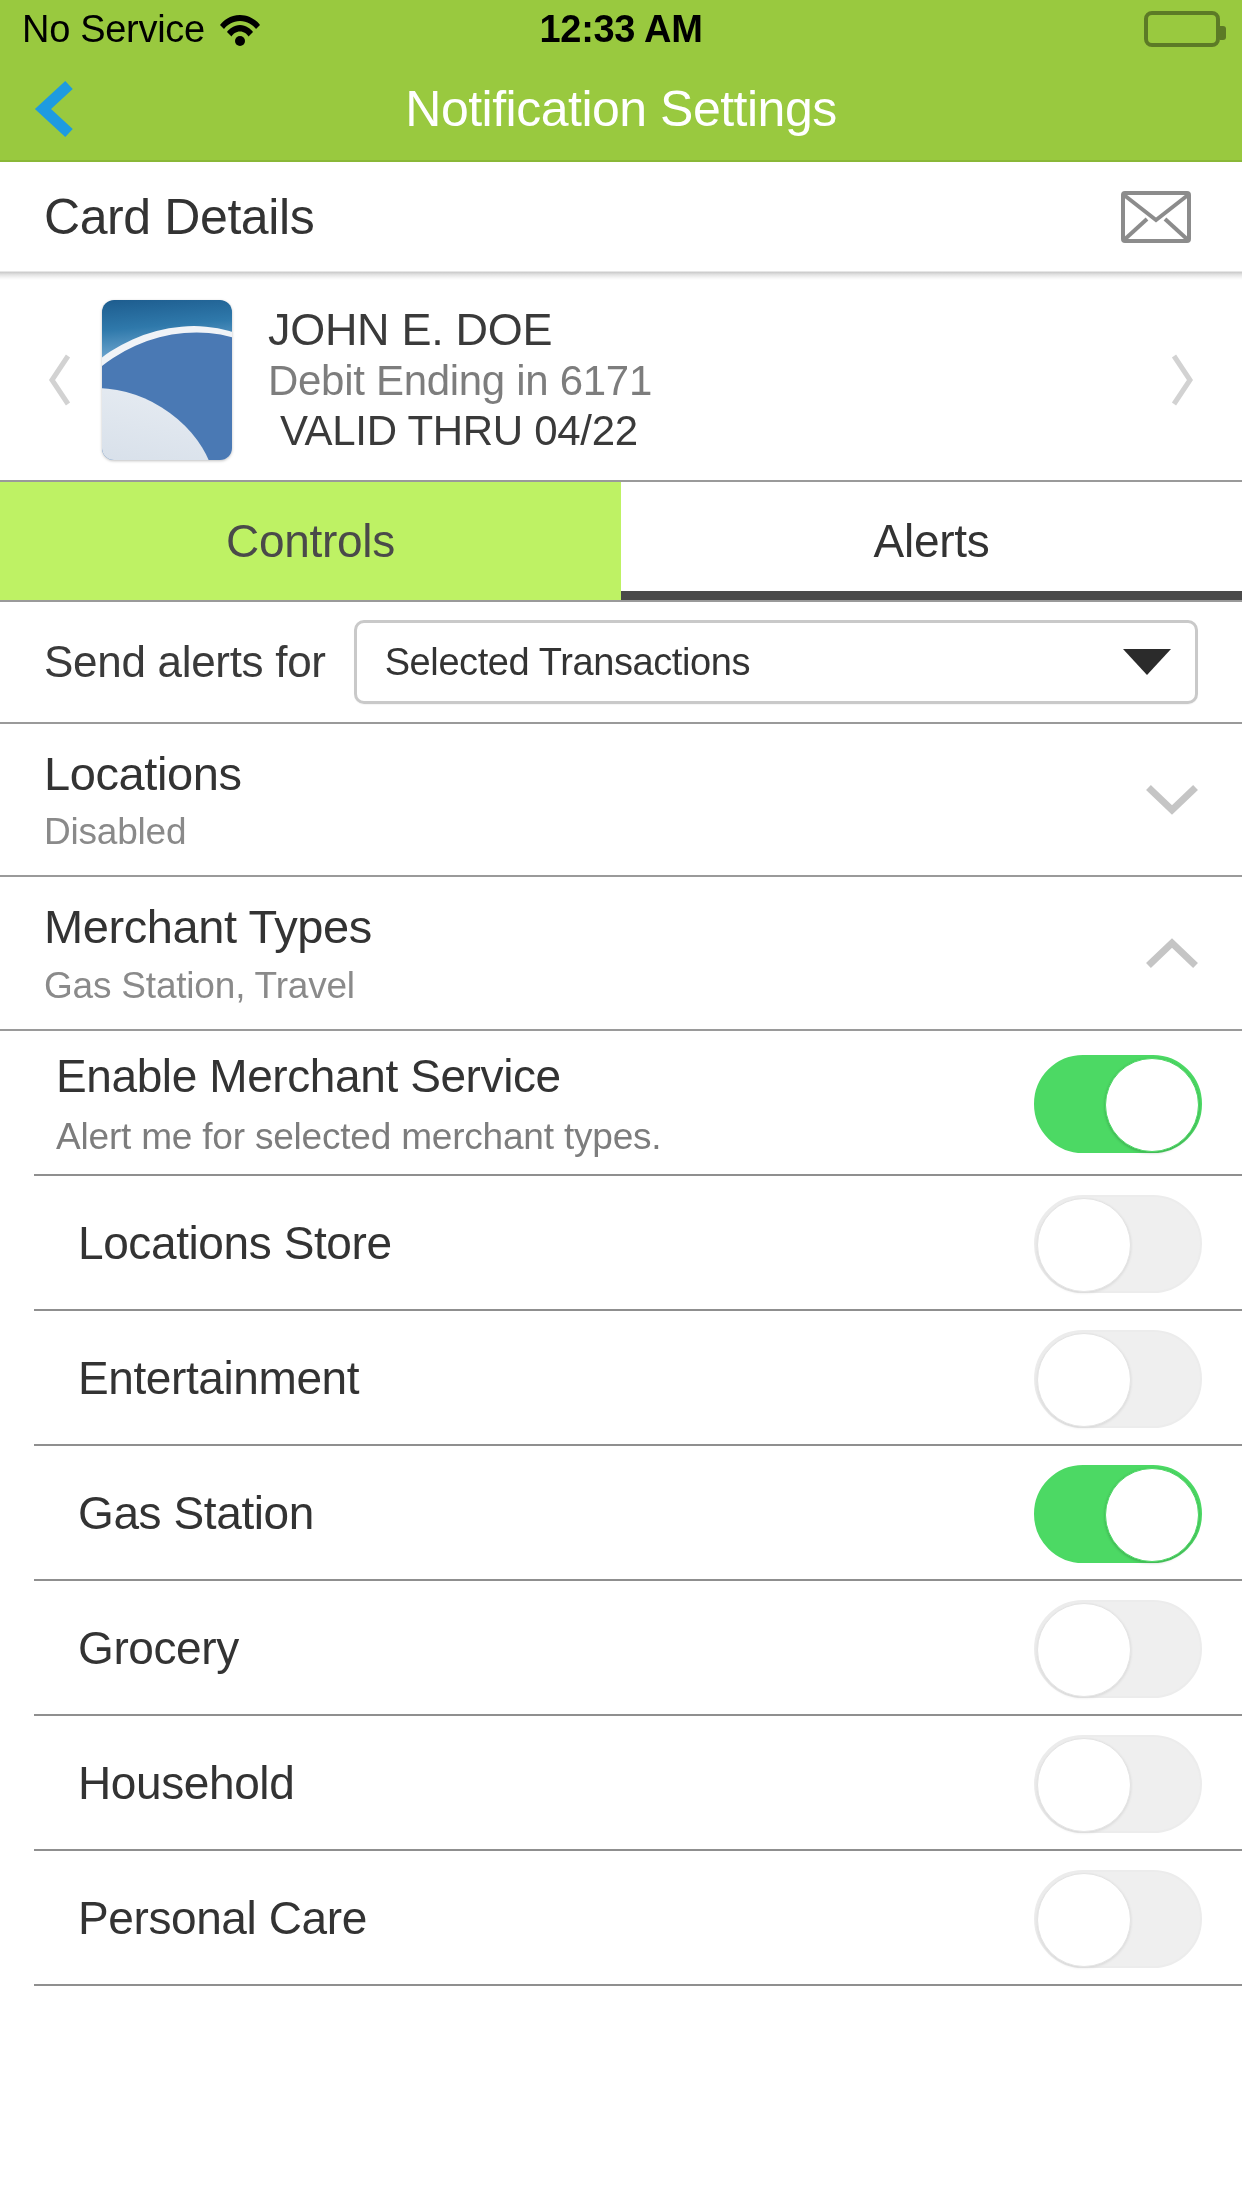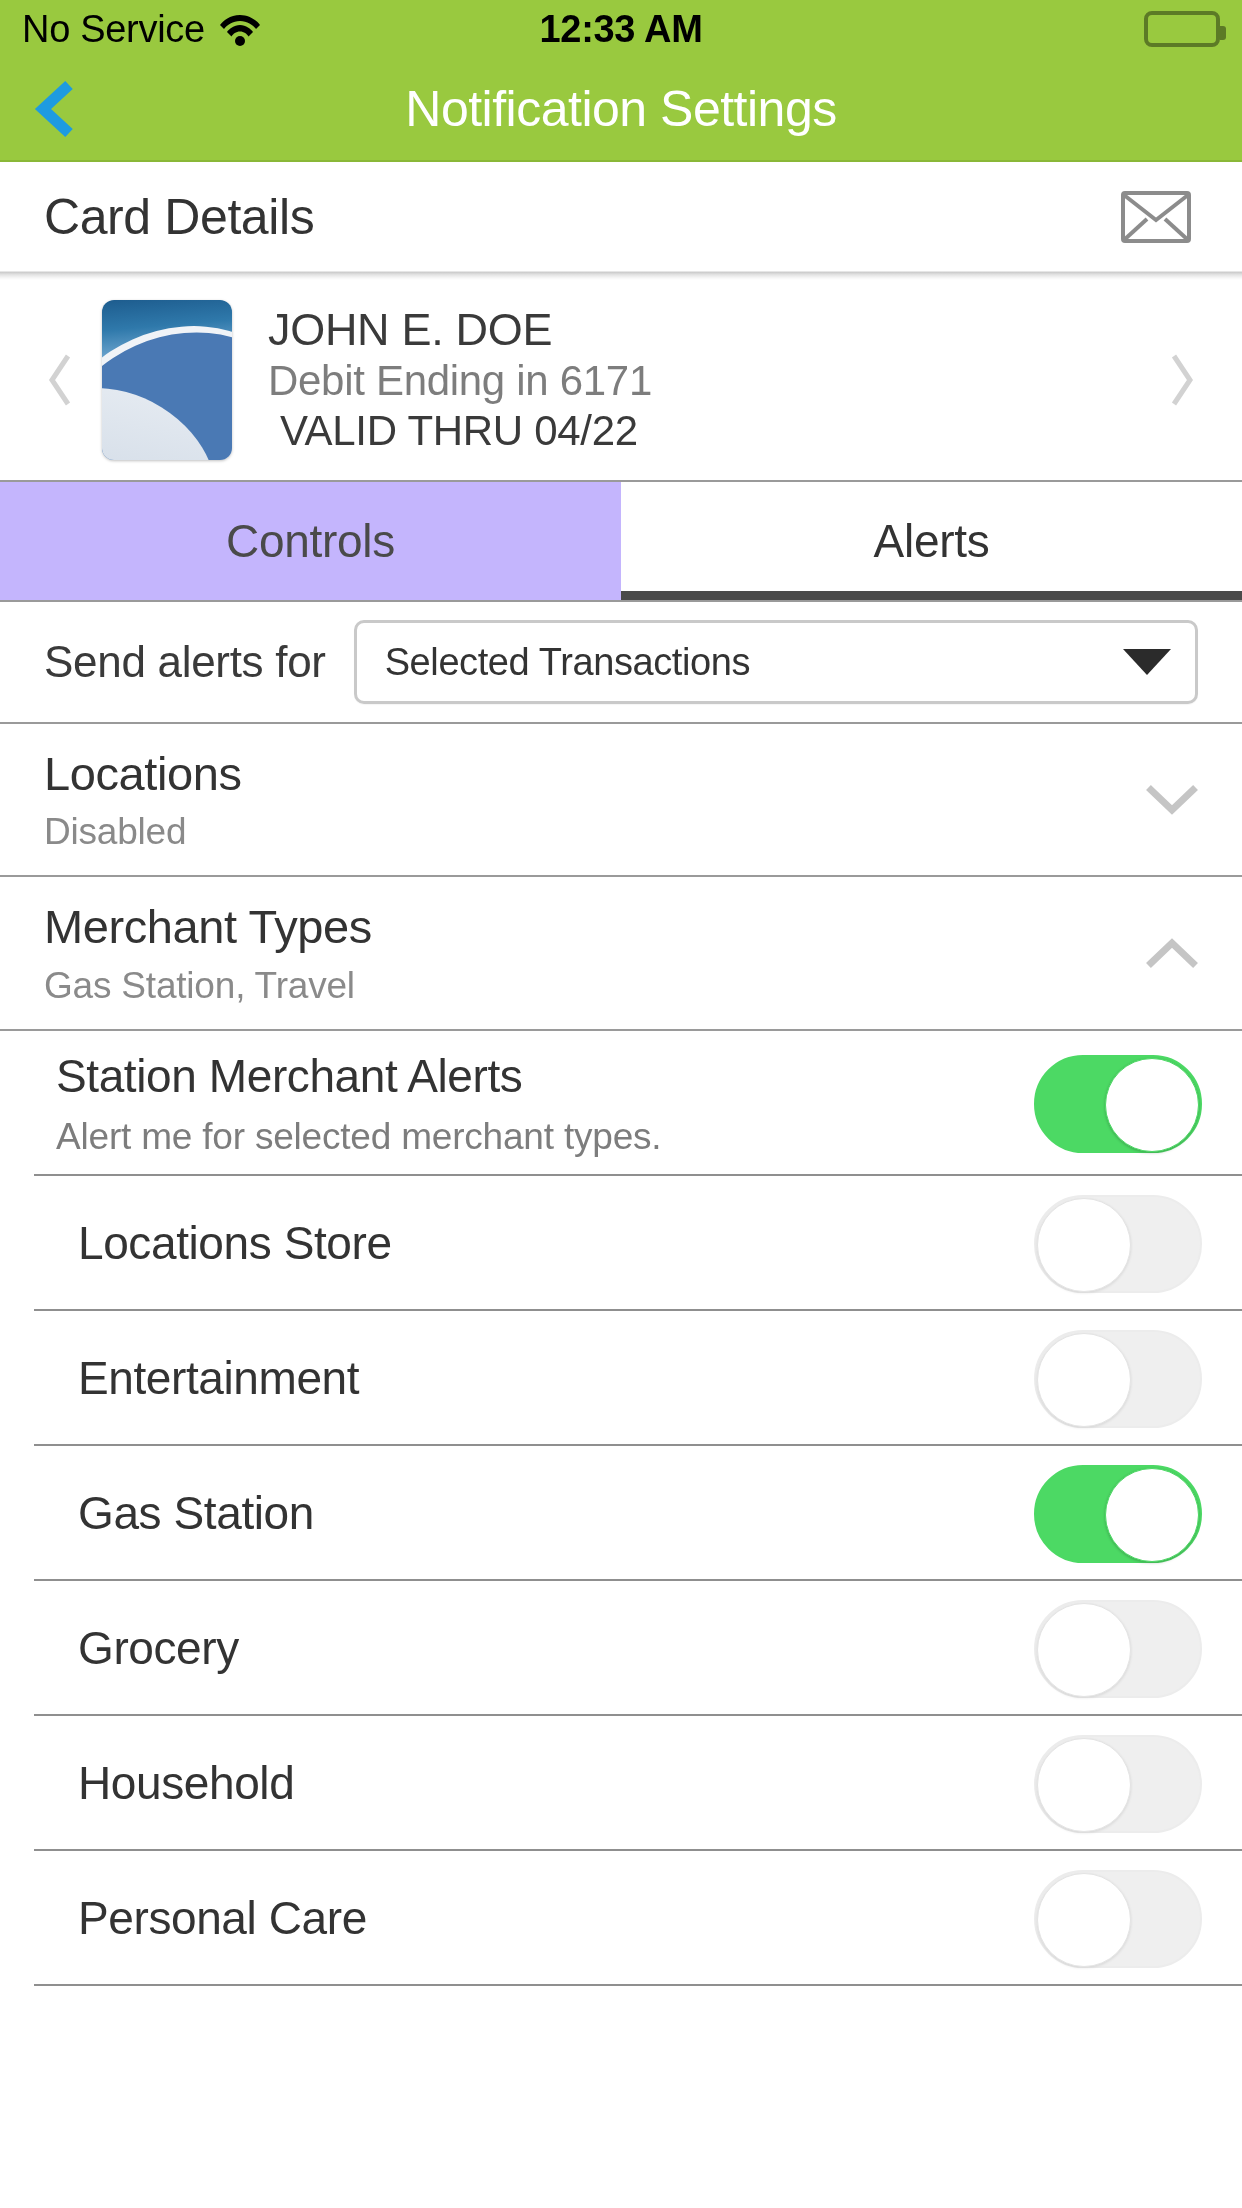--- a/index.html
+++ b/index.html
@@ -121,21 +121,21 @@
     display:flex; height:122px;
     border-top:2px solid #9a9a9a;
     border-bottom:2px solid #9a9a9a;
     background:#fff;
   }
   .tab {
     flex:1; display:flex; align-items:center; justify-content:center;
     font-size:46px; letter-spacing:-0.3px; cursor:pointer;
     position:relative;
   }
-  .tab.inactive { background:#c4b5fd; color:#4a4a4a; }
+  .tab.inactive { background:#bef264; color:#4a4a4a; }
   .tab.active { background:#ffffff; color:#333; }
   .tab.active::after {
     content:""; position:absolute; left:0; right:0; bottom:0;
     height:9px; background:#4a4a4a;
   }
 
   
   .row-sendalerts {
     height:122px; display:flex; align-items:center;
     padding:0 44px; background:#fff;
@@ -309,21 +309,21 @@
   </div>
   <span class="chev">
     <svg viewBox="0 0 52 34">
         <polyline points="5,27 26,7 47,27" fill="none" stroke="#c5c5c5" stroke-width="7" stroke-linecap="square"></polyline>
       </svg>
   </span>
 </div>
 
 <div class="toggle-row main">
   <div class="tr-texts">
-    <div class="tr-title">Station Merchant Alerts</div>
+    <div class="tr-title">Enable Merchant Service</div>
     <div class="tr-sub">Alert me for selected merchant types.</div>
   </div>
   <div class="switch on">
       <span class="knob"></span>
     </div>
   <div class="divider-line"></div>
 </div>
 
 <div class="toggle-row sub">
   <div class="tr-texts">

